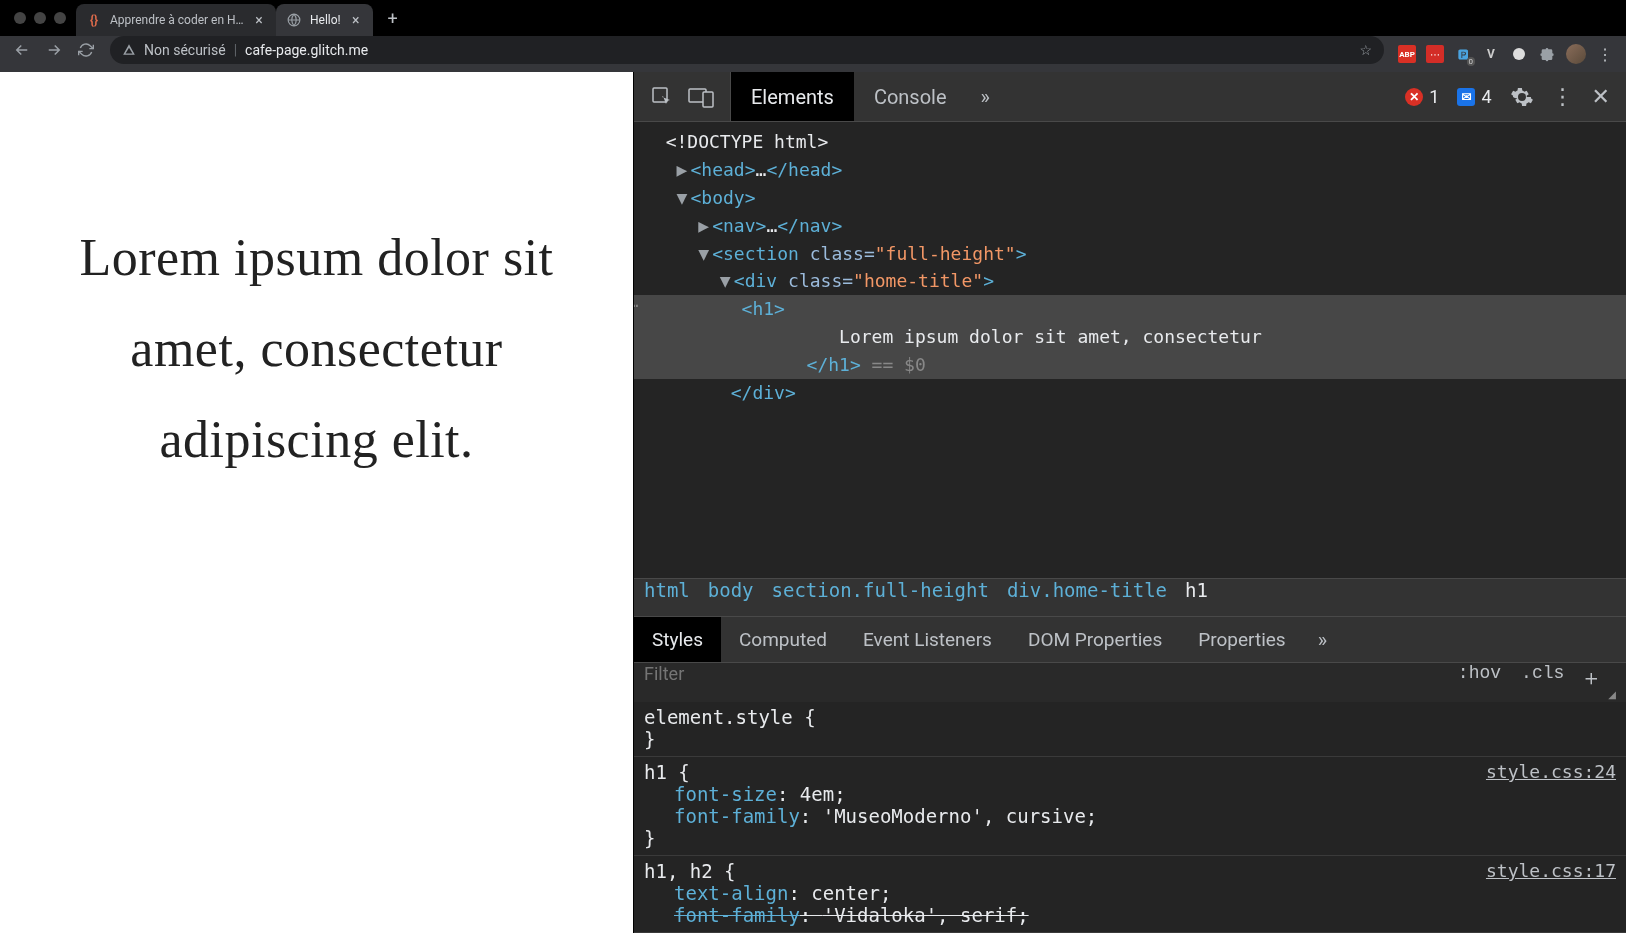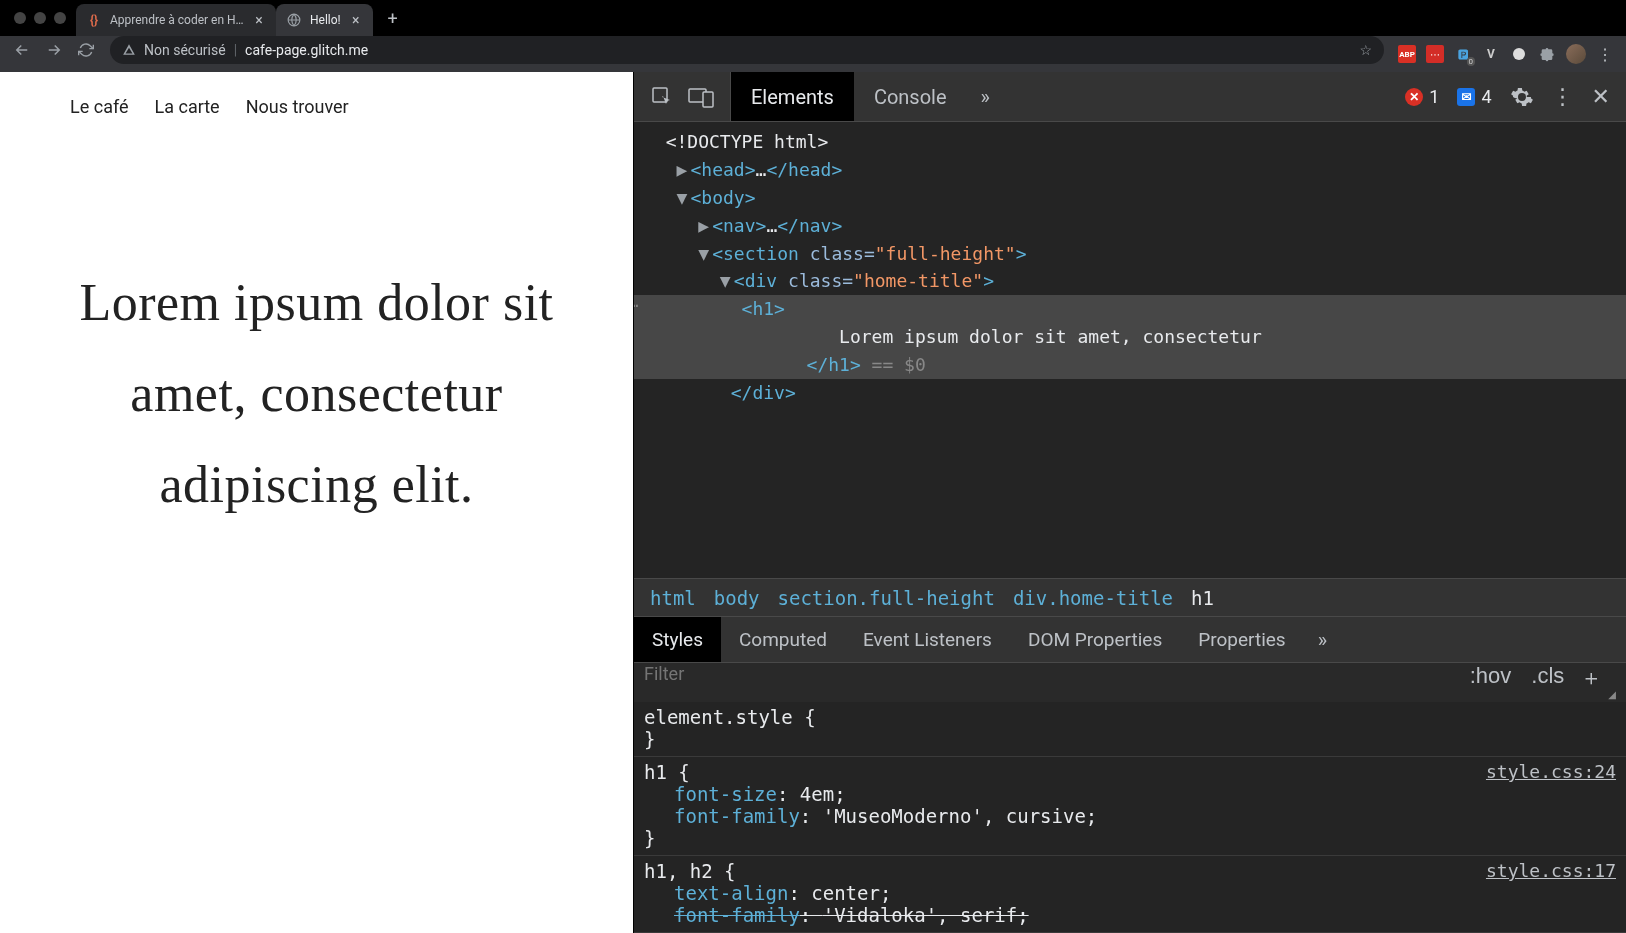--- a/index.html
+++ b/index.html
@@ -67,31 +67,31 @@
   .dom .tri{color:#9aa0a6;display:inline-block;width:14px}
   .dom .tg{color:var(--blue)}
   .dom .at{color:var(--attr)}
   .dom .st{color:var(--str)}
   .dom .tx{color:var(--txt)}
   .dom .sel{background:var(--sel)}
   .dom .gut{position:relative}
   .dom .gut::before{content:'⋯';position:absolute;left:-4px;color:#888;font-size:14px}
   .dom .eq{color:#888}
 
-  .crumbs{height:38px;background:#333;border-top:1px solid #494949;display:flex;align-items:center;padding:0 16px;font-family:var(--code);font-size:19px;gap:18px;overflow:hidden}
+  .crumbs{height:38px;background:#333;border-top:1px solid #494949;display:flex;align-items:flex-start;padding:0 10px;font-family:var(--code);font-size:19px;gap:18px;overflow:hidden}
   .crumbs span{color:var(--blue);cursor:pointer;white-space:nowrap}
   .crumbs span.cur{color:var(--txt)}
 
   .styles-tabs{height:46px;background:#333;border-top:1px solid #494949;display:flex;align-items:center;overflow:hidden}
   .st-tab{padding:0 18px;height:100%;display:flex;align-items:center;font-size:19px;color:var(--txt2);cursor:pointer;white-space:nowrap}
   .st-tab.active{background:#000;color:var(--txt)}
 
   .filterbar{height:40px;background:#292929;border-top:1px solid #494949;display:flex;align-items:flex-start;padding:0 10px}
   .filterbar input{flex:1;background:transparent;border:none;color:var(--txt);font-size:18px;outline:none;font-family:inherit}
-  .filterbar .fbtn{padding:0 10px;font-family:Liberation Sans, sans-serif;font-size:22px;color:var(--txt2);cursor:pointer}
+  .filterbar .fbtn{padding:0 10px;font-family:Liberation Mono, monospace;font-size:18px;color:var(--txt2);cursor:pointer}
   .filterbar .plus{font-size:22px;padding:0 6px;color:var(--txt2)}
   .filterbar .corner{font-size:10px;color:#888;align-self:flex-end;padding-bottom:2px}
 
   .rules{flex:0 0 auto;overflow:auto;font-family:var(--code);font-size:19px;background:#242424}
   .rule{padding:4px 10px 6px;border-bottom:1px solid #3a3a3a;position:relative}
   .rule .src{position:absolute;right:10px;top:4px;color:var(--txt2);text-decoration:underline;font-size:18px}
   .rule .sel2{color:var(--txt)}
   .rule .prop{color:var(--blue);padding-left:30px}
   .rule .val{color:var(--txt)}
   .rule .strike .prop,.rule .strike .val{text-decoration:line-through}
@@ -170,25 +170,20 @@
         </svg>
       </span>
     <div class="avatar"></div>
     <span class="e" style="font-size:16px">⋮</span>
   </div>
 </div>
 
 <div class="content">
 
   <div class="page">
-    <div class="pagenav">
-      <a>Le café</a>
-      <a>La carte</a>
-      <a>Nous trouver</a>
-    </div>
     <div class="hero">
       <h1>Lorem ipsum dolor sit amet, consectetur adipiscing elit.</h1>
     </div>
   </div>
 
   <div class="devtools">
     <div class="dt-tabs">
       <div class="dt-left">
         <span class="dt-ico">
             <svg width="24" height="24" viewBox="0 0 24 24" fill="none" stroke="#bdc1c6" stroke-width="1.5">

